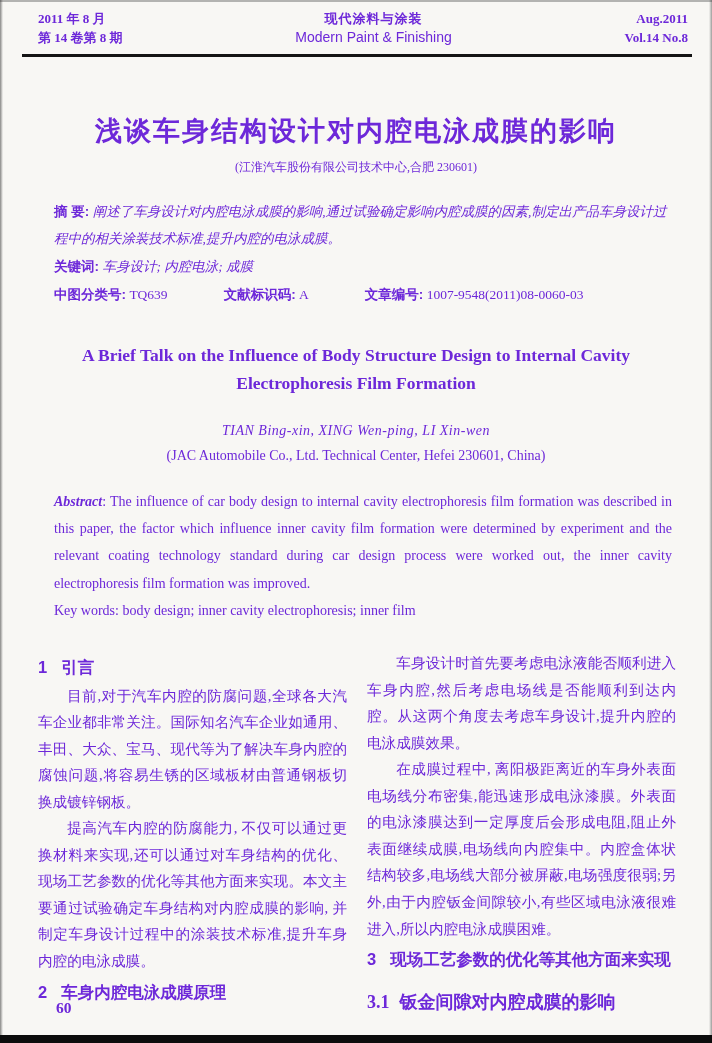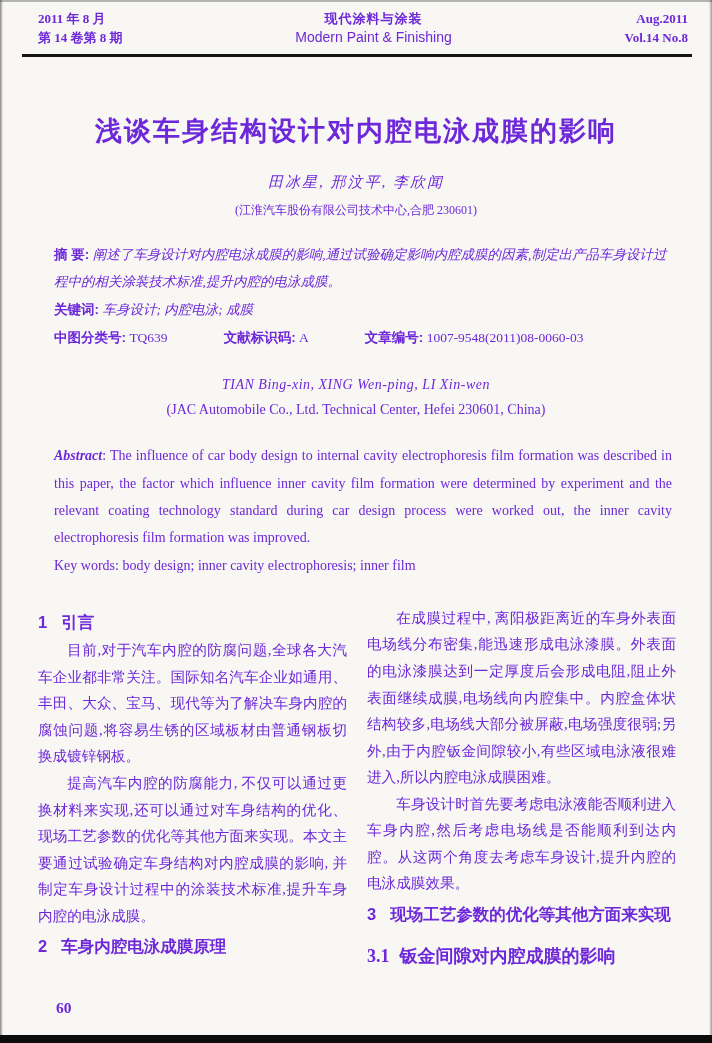--- a/index.html
+++ b/index.html
@@ -77,50 +77,53 @@
       <div class="jh-en">Modern Paint &amp; Finishing</div>
     </div>
     <div class="jh-right">
       <div>Aug.2011</div>
       <div>Vol.14  No.8</div>
     </div>
   </div>
   <div class="jrule"></div>
 
   <div class="title-cn">浅谈车身结构设计对内腔电泳成膜的影响</div>
-  <div class="authors-cn">田冰星, 邢汶平, 李欣闻</div>
   <div class="affil-cn">(江淮汽车股份有限公司技术中心,合肥 230601)</div>
 
   <div class="meta">
     <div><span class="lbl">摘  要:</span> <span class="kai">阐述了车身设计对内腔电泳成膜的影响,通过试验确定影响内腔成膜的因素,制定出产品车身设计过程中的相关涂装技术标准,提升内腔的电泳成膜。</span></div>
     <div><span class="lbl">关键词:</span> <span class="kai">车身设计; 内腔电泳; 成膜</span></div>
     <div class="meta-row">
       <span class="pair"><span class="lbl">中图分类号:</span> <span>TQ639</span></span>
       <span class="pair"><span class="lbl">文献标识码:</span> <span>A</span></span>
       <span class="pair"><span class="lbl">文章编号:</span> <span>1007-9548(2011)08-0060-03</span></span>
     </div>
   </div>
 
+  <div class="title-en">
+    <div>A Brief Talk on the Influence of Body Structure Design to Internal Cavity</div>
+    <div>Electrophoresis Film Formation</div>
+  </div>
   <div class="authors-en">TIAN Bing-xin, XING Wen-ping, LI Xin-wen</div>
   <div class="affil-en">(JAC Automobile Co., Ltd. Technical Center, Hefei 230601, China)</div>
 
   <div class="abs-en"><span class="albl">Abstract</span><span>: The influence of car body design to internal cavity electrophoresis film formation was described in this paper, the factor which influence inner cavity film formation were determined by experiment and the relevant coating technology standard during car design process were worked out, the inner cavity electrophoresis film formation was improved.</span></div>
   <div class="kw-en"><span class="albl">Key words</span><span>: body design; inner cavity electrophoresis; inner film</span></div>
 
   <div class="cols">
     <div class="col">
       <div class="h1"><span class="hnum">1</span><span>引言</span></div>
       <p>目前,对于汽车内腔的防腐问题,全球各大汽车企业都非常关注。国际知名汽车企业如通用、丰田、大众、宝马、现代等为了解决车身内腔的腐蚀问题,将容易生锈的区域板材由普通钢板切换成镀锌钢板。</p>
       <p>提高汽车内腔的防腐能力, 不仅可以通过更换材料来实现,还可以通过对车身结构的优化、现场工艺参数的优化等其他方面来实现。本文主要通过试验确定车身结构对内腔成膜的影响, 并制定车身设计过程中的涂装技术标准,提升车身内腔的电泳成膜。</p>
       <div class="h1"><span class="hnum">2</span><span>车身内腔电泳成膜原理</span></div>
 
     </div>
     <div class="col">
+      <p>车身设计时首先要考虑电泳液能否顺利进入车身内腔,然后考虑电场线是否能顺利到达内腔。从这两个角度去考虑车身设计,提升内腔的电泳成膜效果。</p>
       <p>在成膜过程中, 离阳极距离近的车身外表面电场线分布密集,能迅速形成电泳漆膜。外表面的电泳漆膜达到一定厚度后会形成电阻,阻止外表面继续成膜,电场线向内腔集中。内腔盒体状结构较多,电场线大部分被屏蔽,电场强度很弱;另外,由于内腔钣金间隙较小,有些区域电泳液很难进入,所以内腔电泳成膜困难。</p>
-      <p>车身设计时首先要考虑电泳液能否顺利进入车身内腔,然后考虑电场线是否能顺利到达内腔。从这两个角度去考虑车身设计,提升内腔的电泳成膜效果。</p>
       <div class="h1"><span class="hnum">3</span><span>现场工艺参数的优化等其他方面来实现</span></div>
       <div class="h2"><span class="hnum">3.1</span><span>钣金间隙对内腔成膜的影响</span></div>
 
     </div>
   </div>
 
   <div class="pageno">60</div>
   <div class="edge-bottom"></div>
 </div>
 

